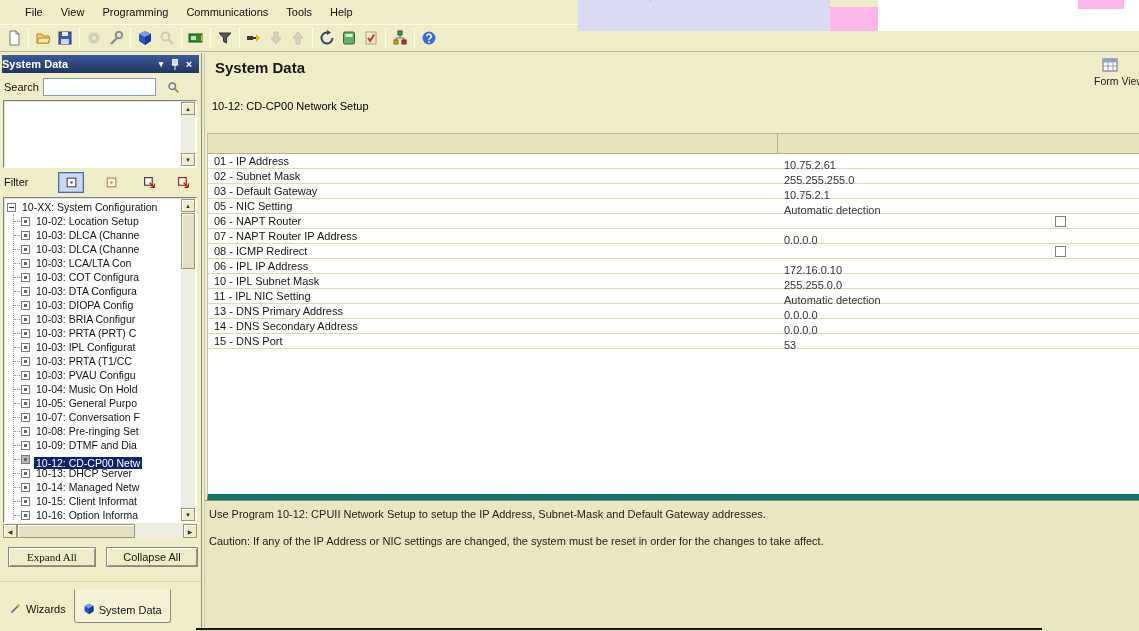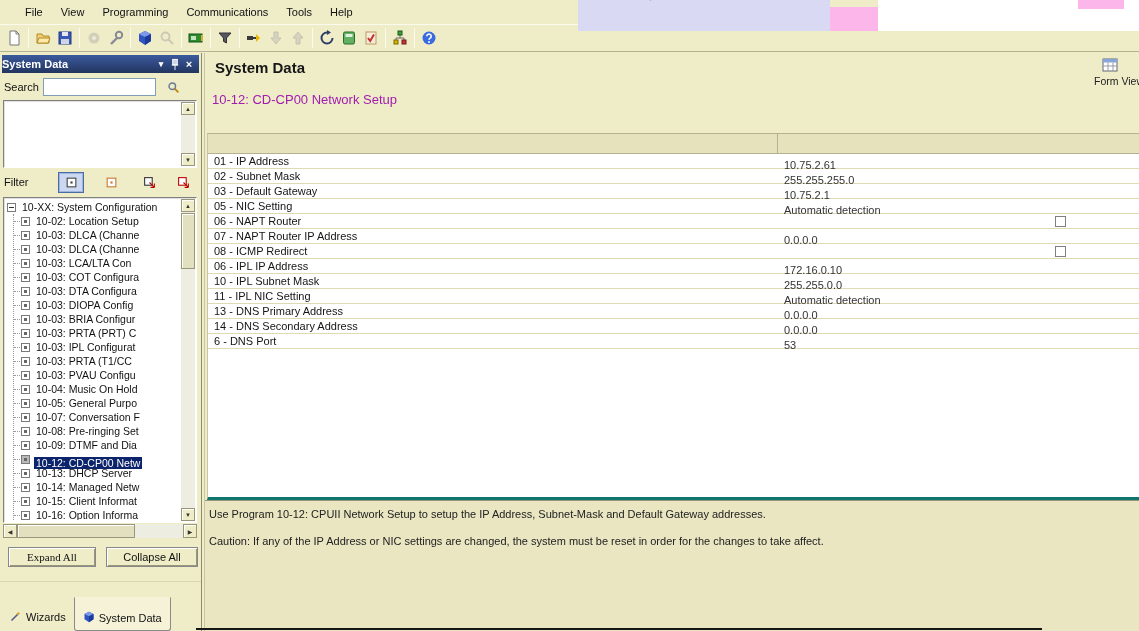--- a/index.html
+++ b/index.html
@@ -68,33 +68,33 @@
   .hscroll{position:absolute;left:3px;top:471px;width:194px;height:14px;background:#eeede2;}
   .hsb-btn{position:absolute;top:0;width:14px;height:14px;background:#efecc8;border:1px solid #9a967a;box-shadow:inset 1px 1px 0 #fff;font-size:6px;display:flex;align-items:center;justify-content:center;color:#333;}
   .hsb-left{left:0;} .hsb-right{right:0;}
   .hsb-thumb{position:absolute;left:14px;top:0;width:118px;height:14px;background:#e3e0bf;border:1px solid #9a967a;box-shadow:inset 1px 1px 0 #fff;}
 
   .btn3d{position:absolute;height:20px;background:#efecc8;border:1px solid #888;box-shadow:inset 1px 1px 0 #fff,inset -1px -1px 0 #9a967a;font-size:11px;color:#111;display:flex;align-items:center;justify-content:center;}
   .btn-expand{left:8px;top:494px;width:88px;font-family:Liberation Serif, serif;}
   .btn-collapse{left:106px;top:494px;width:92px;}
 
   .tabsbar{position:absolute;left:0;top:528px;right:0;height:26px;border-top:1px solid #d9d6b2;display:flex;align-items:flex-start;padding-left:2px;font-size:11px;}
-  .tab{display:flex;align-items:center;gap:4px;padding:13px 8px 5px 8px;margin-top:15px;}
+  .tab{display:flex;align-items:center;gap:4px;padding:13px 8px 5px 8px;margin-top:7px;}
   .tab svg{width:12px;height:12px;}
   .tab.active{background:#f5f2d8;border:1px solid #8a8a8a;border-top:1px solid #f5f2d8;border-radius:0 0 3px 3px;}
 
   
   .main{position:absolute;left:204px;top:53px;width:935px;height:578px;background:#efecc8;overflow:hidden;border-left:1px solid #c9c5a5;}
   .main-title{position:absolute;left:10px;top:6px;font-size:15px;font-weight:bold;color:#161616;}
-  .main-subtitle{position:absolute;left:7px;top:39px;font-size:13px;color:#a21caf;}
+  .main-subtitle{position:absolute;left:7px;top:47px;font-size:11px;color:#000000;}
   .formview-icon{position:absolute;left:897px;top:5px;width:16px;height:14px;}
   .formview-icon svg{width:16px;height:14px;}
   .formview-label{position:absolute;left:889px;top:22px;font-size:10.5px;color:#222;white-space:nowrap;}
 
-  .table-area{position:absolute;left:2px;top:80px;right:0;height:367px;background:#fff;border-top:1px solid #b5b193;border-left:1px solid #c9c5a5;border-bottom:3px solid #0f766e;}
+  .table-area{position:absolute;left:2px;top:80px;right:0;height:367px;background:#fff;border-top:1px solid #b5b193;border-left:1px solid #c9c5a5;border-bottom:6px solid #0f766e;}
   .thead{position:relative;height:20px;background:#e6e2bb;border-bottom:1px solid #b5b193;}
   .thead .coldiv{position:absolute;left:569px;top:0;bottom:0;width:1px;background:#b5b193;}
   .trow{position:relative;height:15px;border-bottom:1px solid #dedab4;font-size:11px;line-height:15px;}
   .tlabel{position:absolute;left:6px;top:0;color:#151515;white-space:nowrap;}
   .tvalue{position:absolute;left:576px;top:4px;color:#333;white-space:nowrap;}
   .tcheck{position:absolute;left:847px;top:2px;width:11px;height:11px;background:#fff;border:1px solid #808080;}
 
   .helpbar{position:absolute;left:0;top:447px;right:0;bottom:0;background:#e9e6c1;border-top:1px solid #98947a;font-size:11px;color:#222;}
   .helpbar .l1{position:absolute;left:4px;top:7px;}
   .helpbar .l2{position:absolute;left:4px;top:34px;}
@@ -525,21 +525,21 @@
           </div>
           <div class="trow">
             <span class="tlabel">13 - DNS Primary Address</span>
             <span class="tvalue">0.0.0.0</span>
           </div>
           <div class="trow">
             <span class="tlabel">14 - DNS Secondary Address</span>
             <span class="tvalue">0.0.0.0</span>
           </div>
           <div class="trow">
-            <span class="tlabel">6 - DNS Port</span>
+            <span class="tlabel">15 - DNS Port</span>
             <span class="tvalue">53</span>
           </div>
         </div>
     </div>
 
     <div class="helpbar">
       <div class="l1">Use Program 10-12: CPUII Network Setup to setup the IP Address, Subnet-Mask and Default Gateway addresses.</div>
       <div class="l2">Caution: If any of the IP Address or NIC settings are changed, the system must be reset in order for the changes to take affect.</div>
     </div>
   </main>

